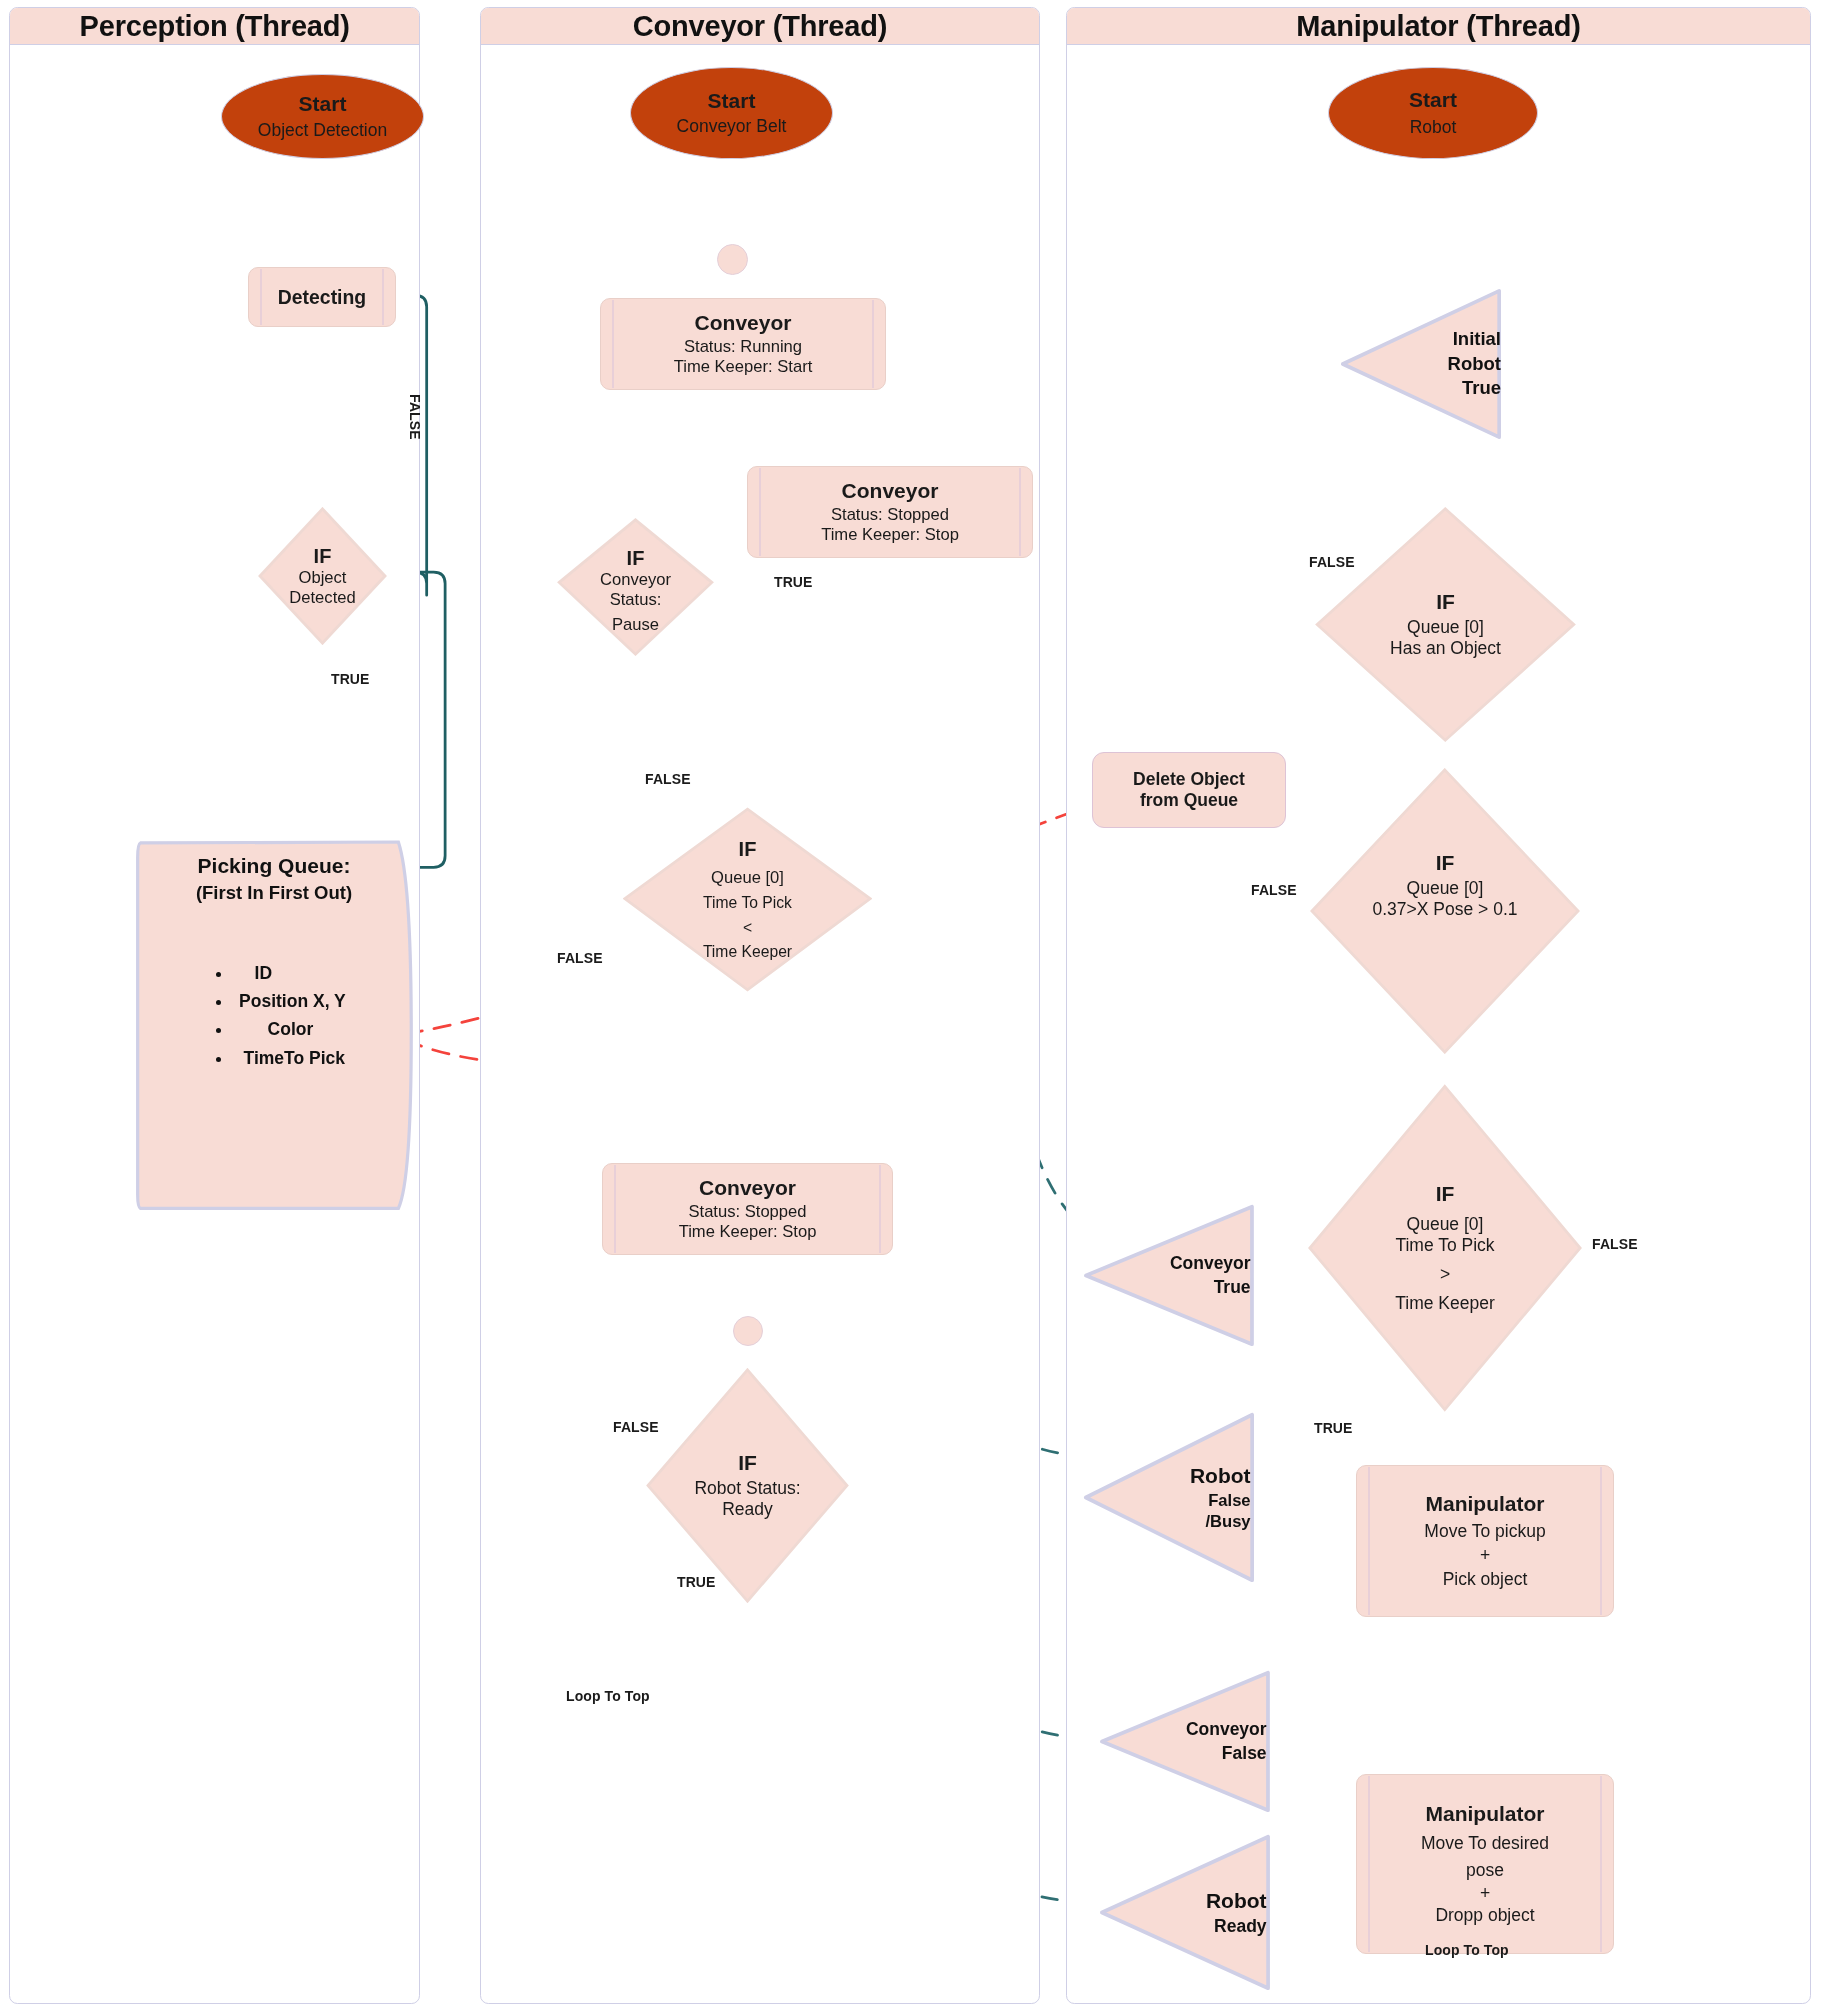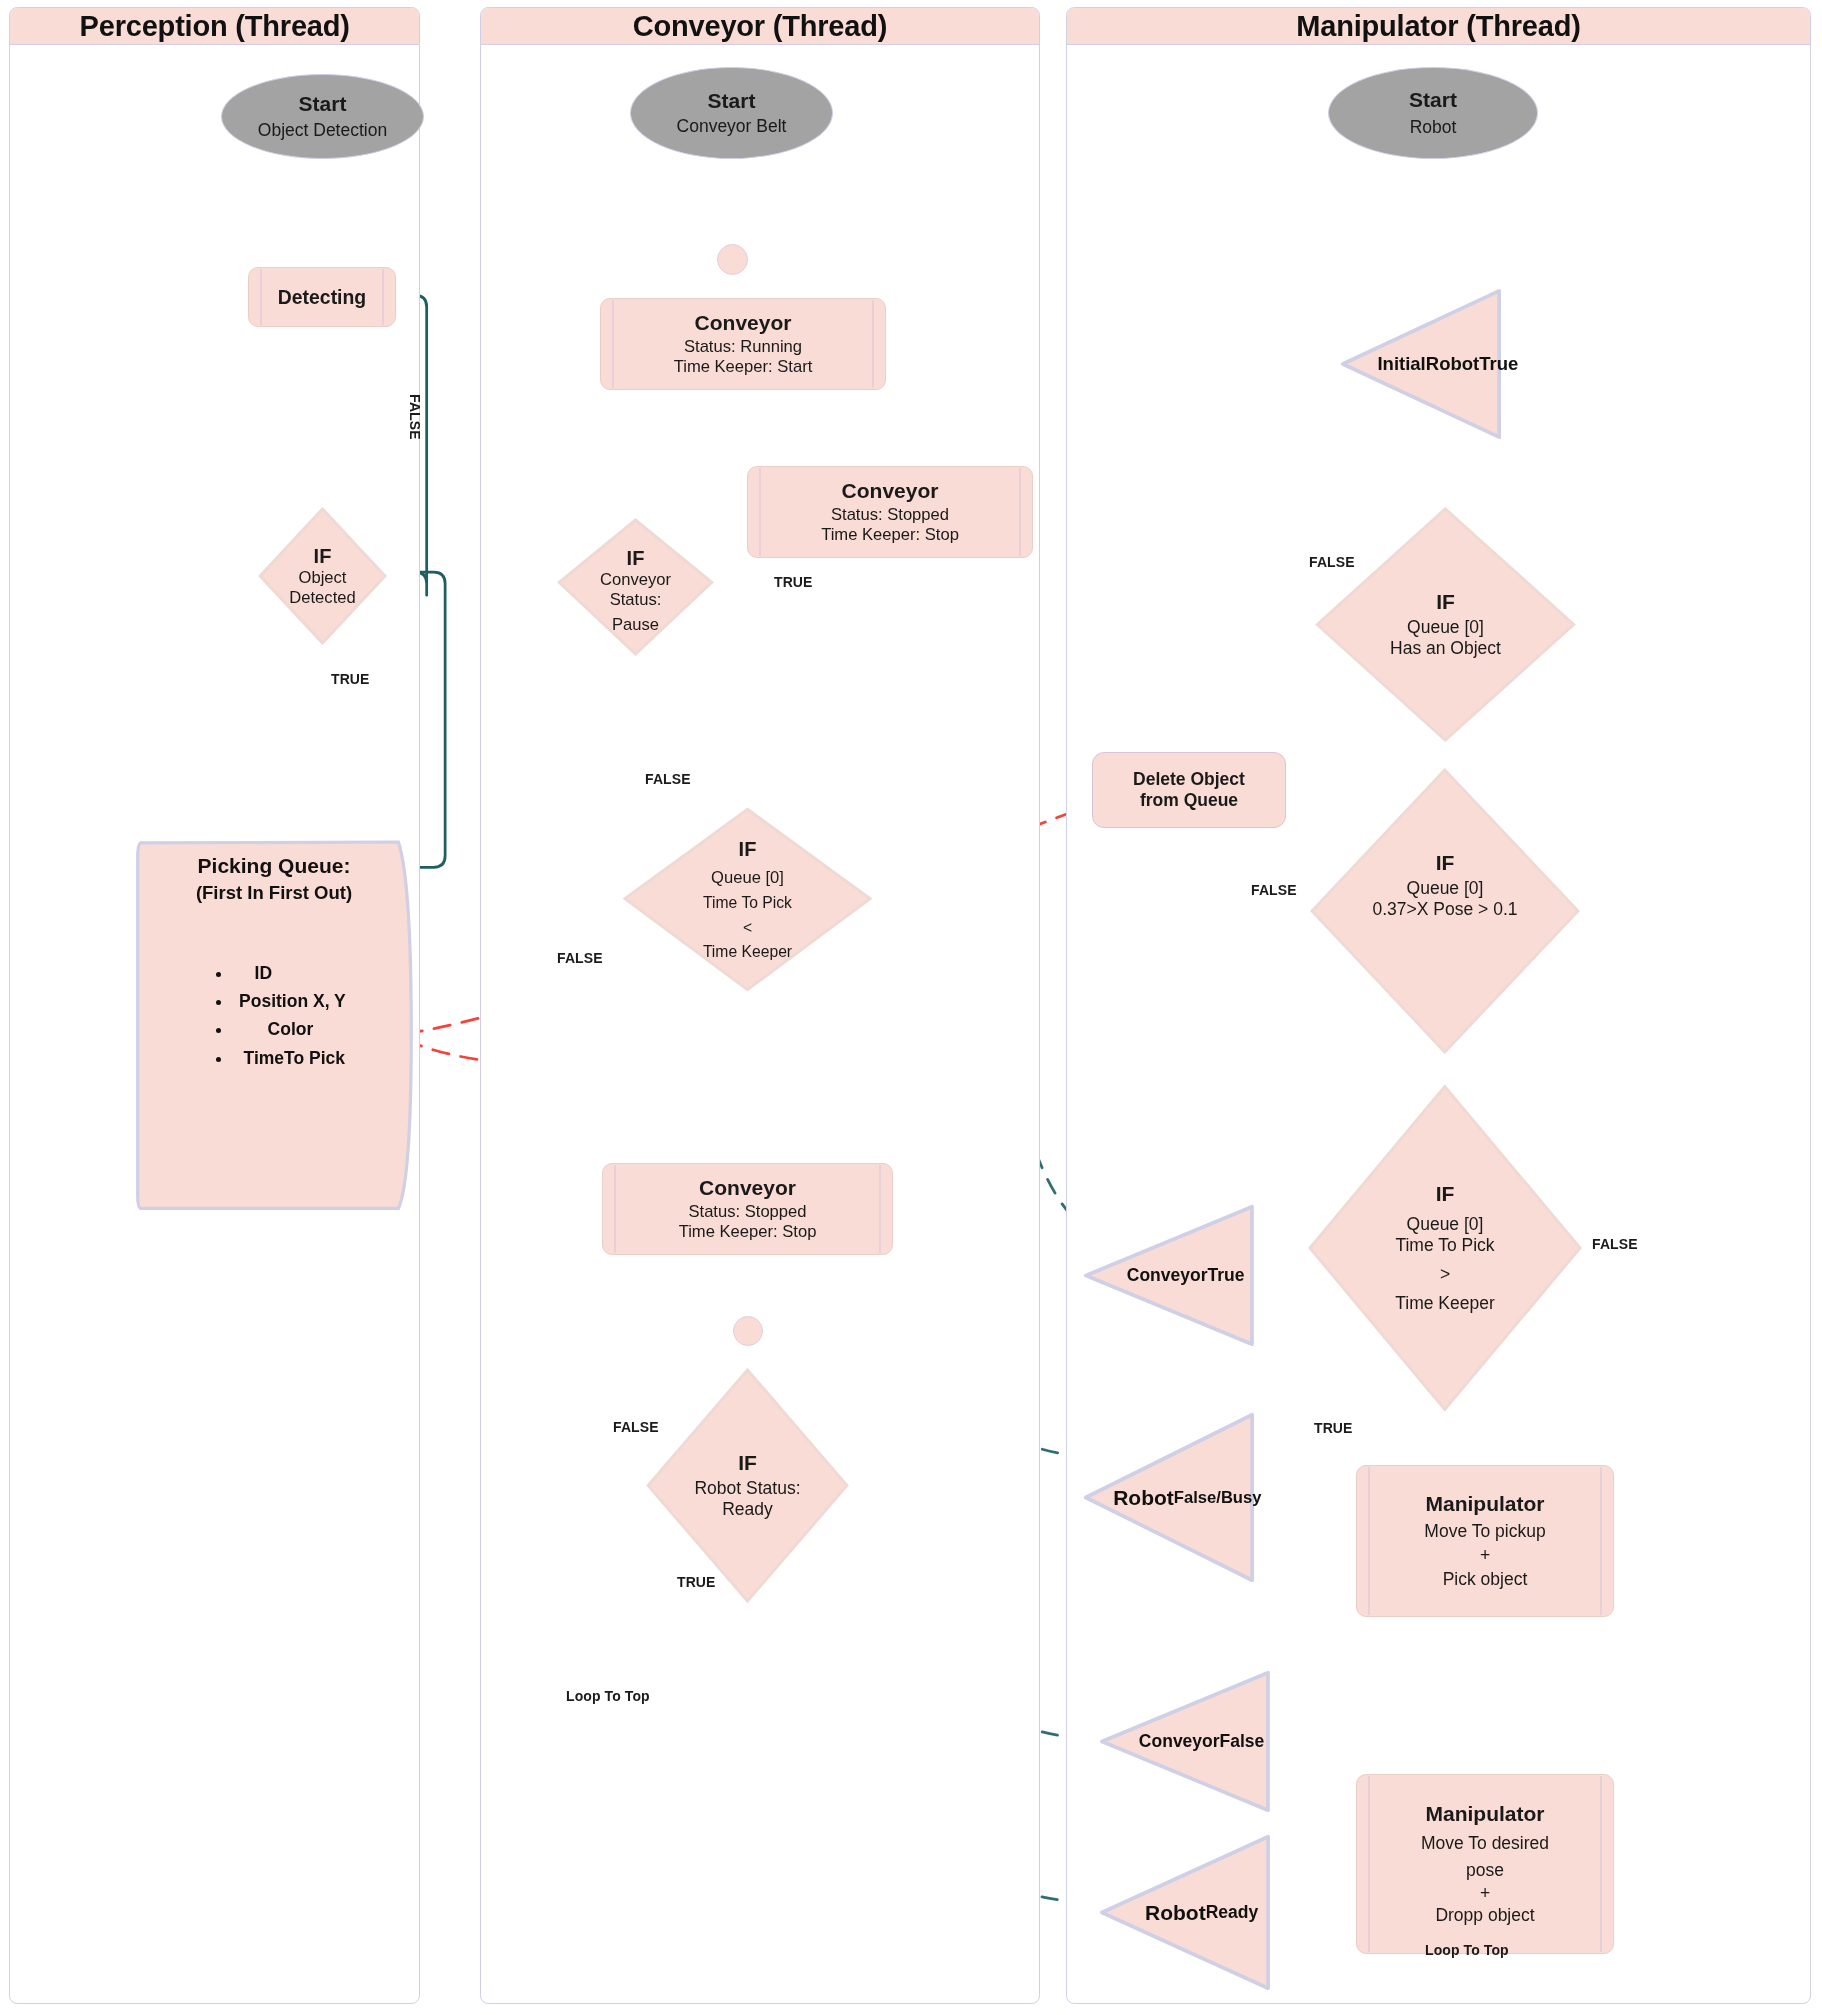--- a/index.html
+++ b/index.html
@@ -11,40 +11,40 @@
   .lane-head{position:absolute;left:0;top:0;right:0;height:36px;background:#f8dcd5;border-bottom:1.4px solid #cfcfe6;
              border-radius:7px 7px 0 0;display:flex;align-items:center;justify-content:center;}
   .lane-title{font-size:29px;font-weight:bold;color:#111;letter-spacing:-0.2px;white-space:nowrap;}
 
   .node{position:absolute;box-sizing:border-box;display:flex;flex-direction:column;
         align-items:center;justify-content:center;text-align:center;color:#1a1a1a;}
   .n-title{font-weight:bold;}
   .n-sub{font-weight:normal;}
 
   
-  .ellipse{background:#a3a3a3;border:1.8px solid #cfcfe6;border-radius:50%;}
+  .ellipse{background:#c2410c;border:1.8px solid #cfcfe6;border-radius:50%;}
 
   
   .proc{background:#f8dcd5;border:1.4px solid #e9cfc8;border-radius:10px;justify-content:center;}
   .proc-bar{position:absolute;top:1.4px;bottom:1.4px;width:2.3px;background:#e3cbd8;opacity:.75;}
   .proc-bar.l{left:11px;} .proc-bar.r{right:11px;}
 
   
   .plain{background:#f8dcd5;border:1.4px solid #ddc3d6;border-radius:12px;}
   .dmd-wrap{position:absolute;}
   .dmd-txt{position:absolute;left:0;right:0;top:0;bottom:0;display:flex;flex-direction:column;
            align-items:center;justify-content:center;text-align:center;color:#1a1a1a;pointer-events:none;}
 
   
   .joint{position:absolute;background:#f8dcd5;border:1.4px solid #e4cfd9;border-radius:50%;}
 
   
   .tri-wrap{position:absolute;}
-  .tri-txt{position:absolute;left:0;right:0;top:0;bottom:0;display:flex;flex-direction:row;
-           align-items:center;justify-content:center;text-align:right;color:#111;font-weight:bold;
+  .tri-txt{position:absolute;left:0;right:0;top:0;bottom:0;display:flex;flex-direction:column;
+           align-items:flex-end;justify-content:center;text-align:right;color:#111;font-weight:bold;
            padding-left:34%;box-sizing:border-box;pointer-events:none;}
 
   
   .queue-wrap{position:absolute;}
   .queue-txt{position:absolute;left:0;right:0;top:0;bottom:0;display:flex;flex-direction:column;
              align-items:center;color:#111;pointer-events:none;}
   .q-h1{font-size:21px;font-weight:bold;margin-top:24px;}
   .q-h2{font-size:18.5px;font-weight:bold;margin-top:3.7px;}
   .q-list{margin-top:55px;text-align:left;font-size:17.5px;font-weight:bold;line-height:1.62;padding-left:22px;}
   .q-list li{list-style:disc;margin-left:8.3px;}

